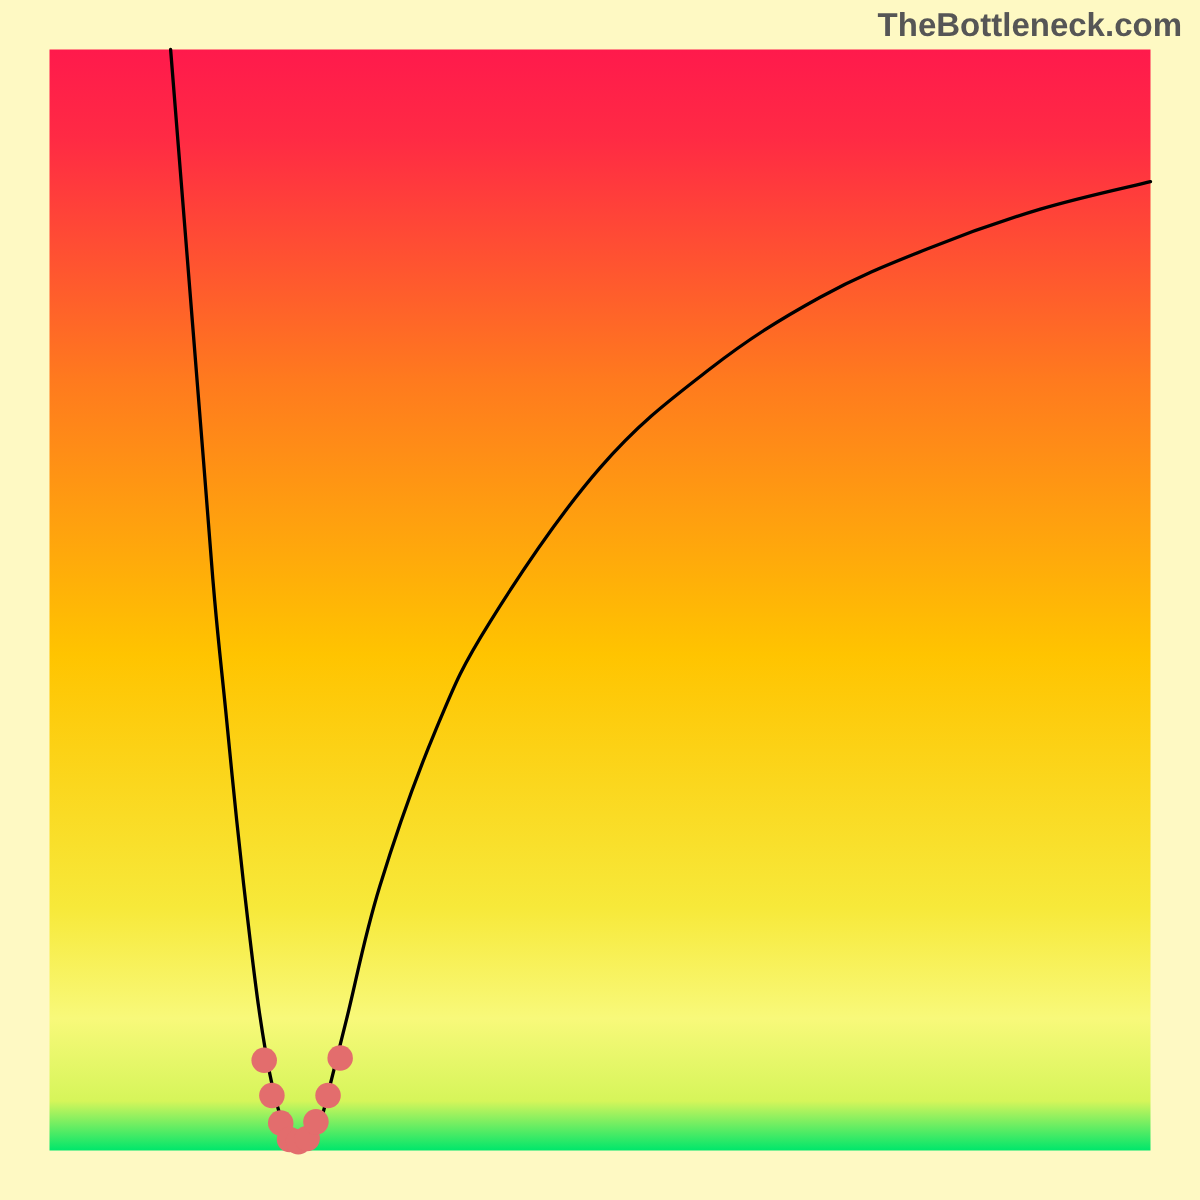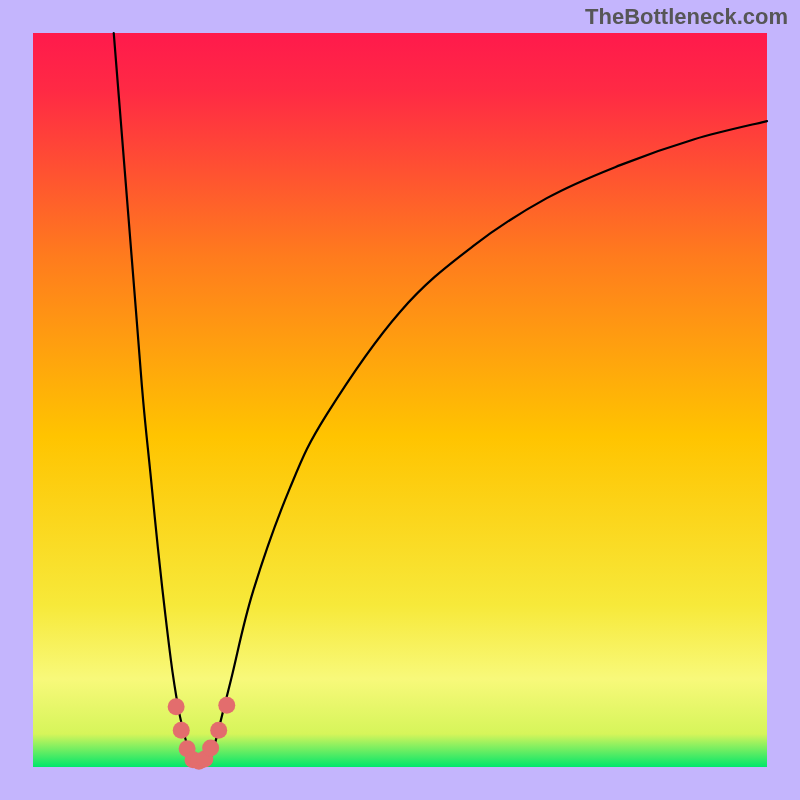--- a/index.html
+++ b/index.html
@@ -9,21 +9,21 @@
     height: 800px;
     background: #000;
     overflow: hidden;
   }
   .frame {
     position: absolute;
     left: 0;
     top: 0;
     width: 800px;
     height: 800px;
-    background: #c4b5fd;
+    background: #fef9c3;
   }
   .attribution {
     position: absolute;
     top: 4px;
     right: 12px;
     font-family: Arial, Helvetica, sans-serif;
     font-size: 22px;
     font-weight: 600;
     color: #565656;
     letter-spacing: 0px;

